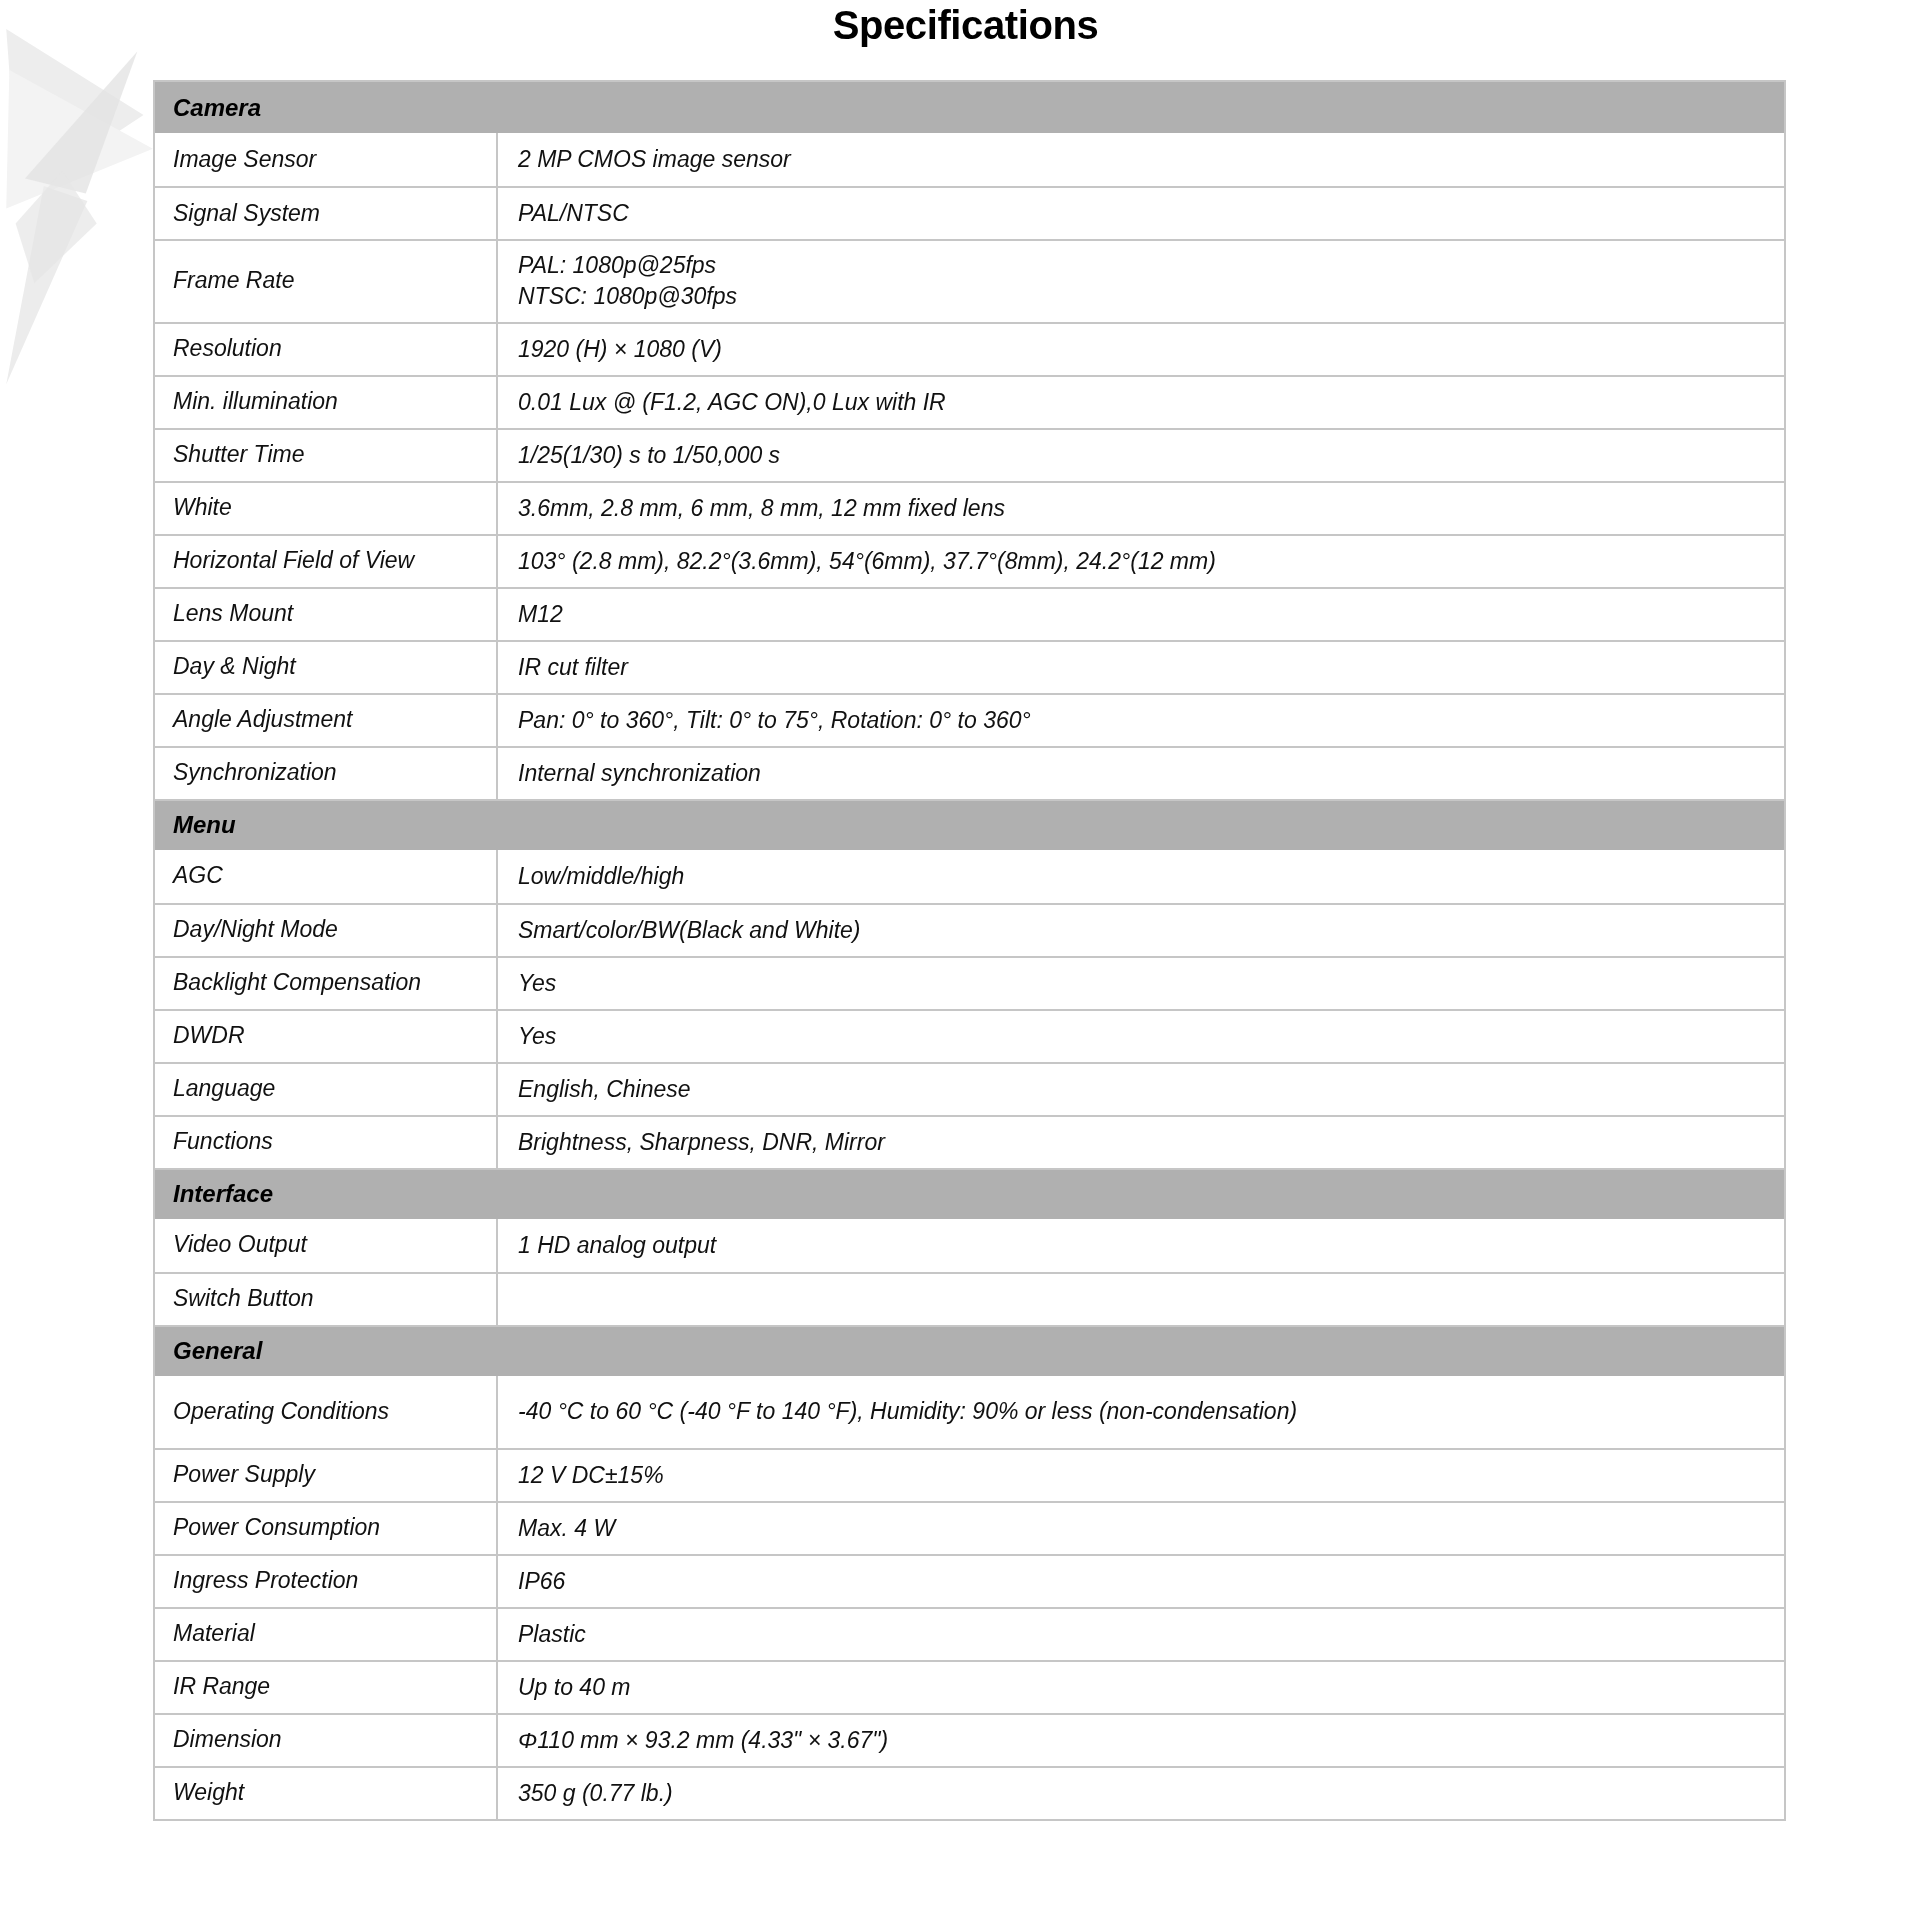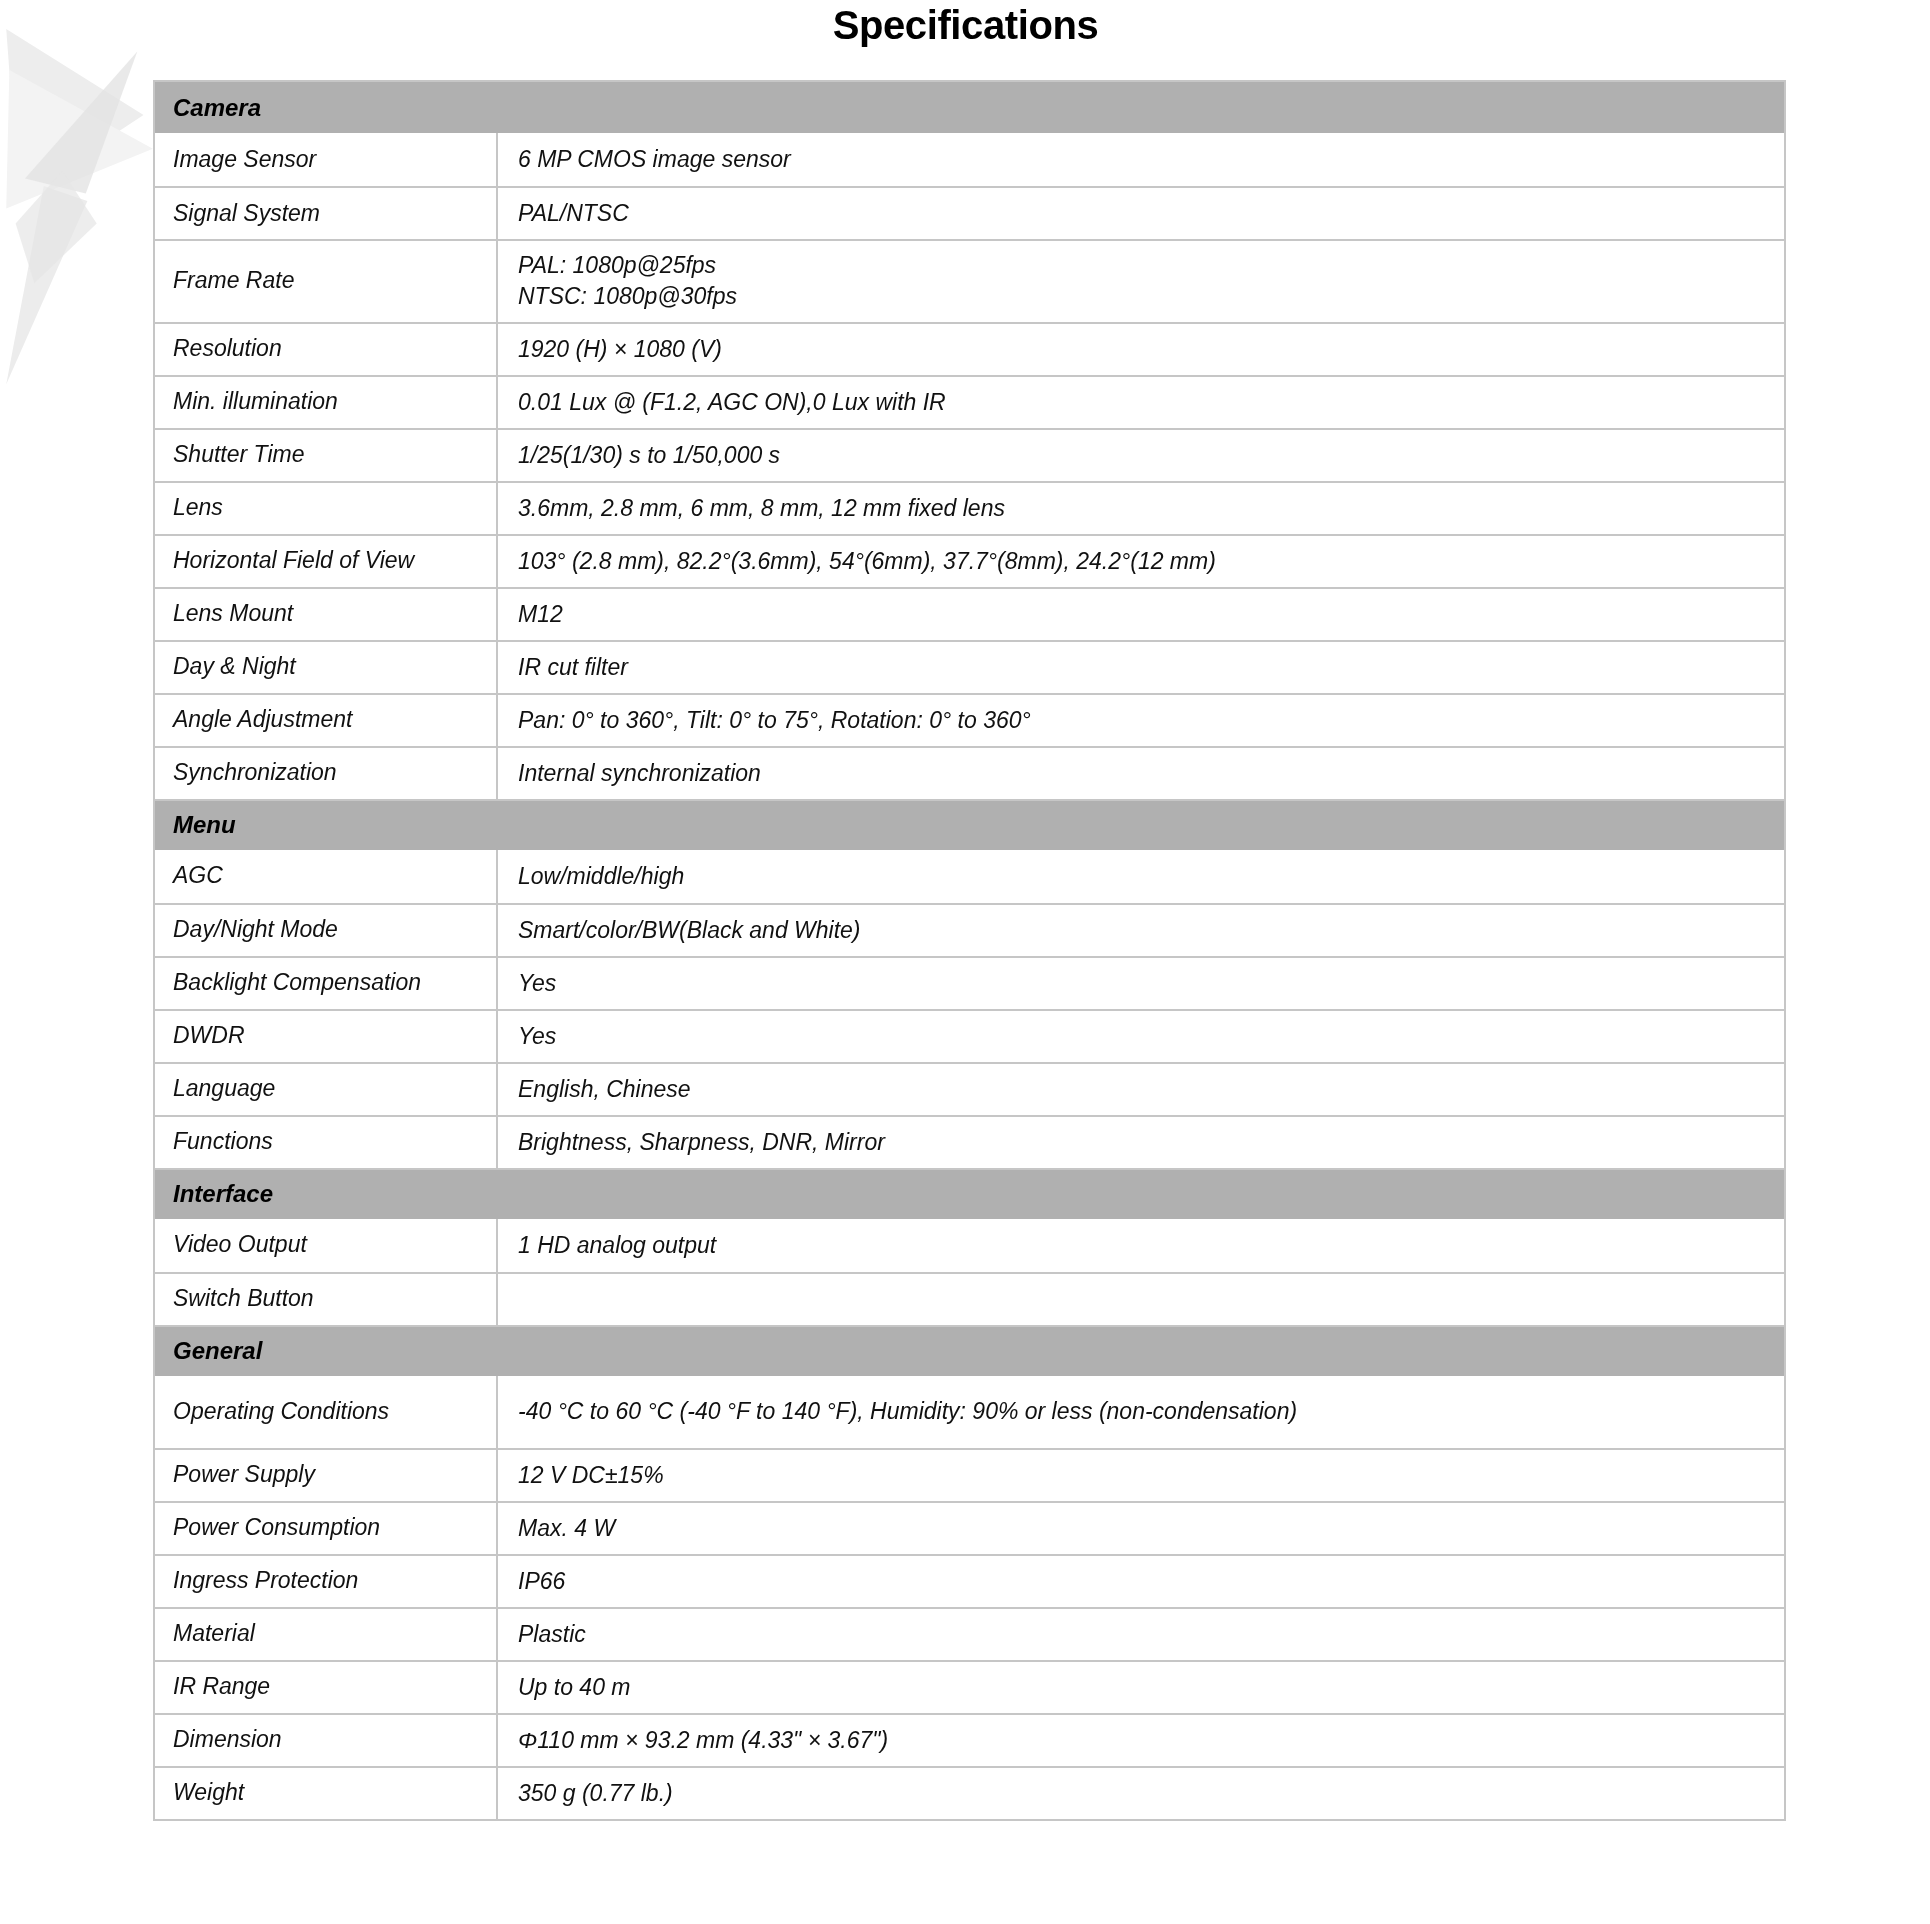--- a/index.html
+++ b/index.html
@@ -90,21 +90,21 @@
   <div class="tri t4"></div>
   <div class="tri t5"></div>
 </div>
 
 <h1 class="title">Specifications</h1>
 
 <div class="spec-table" id="specTable">
     <div class="section-header">Camera</div>
     <div class="spec-row">
       <div class="cell-label">Image Sensor</div>
-      <div class="cell-value">6 MP CMOS image sensor</div>
+      <div class="cell-value">2 MP CMOS image sensor</div>
     </div>
     <div class="spec-row">
       <div class="cell-label">Signal System</div>
       <div class="cell-value">PAL/NTSC</div>
     </div>
     <div class="spec-row">
       <div class="cell-label">Frame Rate</div>
       <div class="cell-value">PAL: 1080p@25fps
 NTSC: 1080p@30fps</div>
     </div>
@@ -114,21 +114,21 @@
     </div>
     <div class="spec-row">
       <div class="cell-label">Min. illumination</div>
       <div class="cell-value">0.01 Lux @ (F1.2, AGC ON),0 Lux with IR</div>
     </div>
     <div class="spec-row">
       <div class="cell-label">Shutter Time</div>
       <div class="cell-value">1/25(1/30) s to 1/50,000 s</div>
     </div>
     <div class="spec-row">
-      <div class="cell-label">Lens</div>
+      <div class="cell-label">White</div>
       <div class="cell-value">3.6mm, 2.8 mm, 6 mm, 8 mm, 12 mm fixed lens</div>
     </div>
     <div class="spec-row">
       <div class="cell-label">Horizontal Field of View</div>
       <div class="cell-value">103° (2.8 mm), 82.2°(3.6mm), 54°(6mm), 37.7°(8mm), 24.2°(12 mm)</div>
     </div>
     <div class="spec-row">
       <div class="cell-label">Lens Mount</div>
       <div class="cell-value">M12</div>
     </div>

